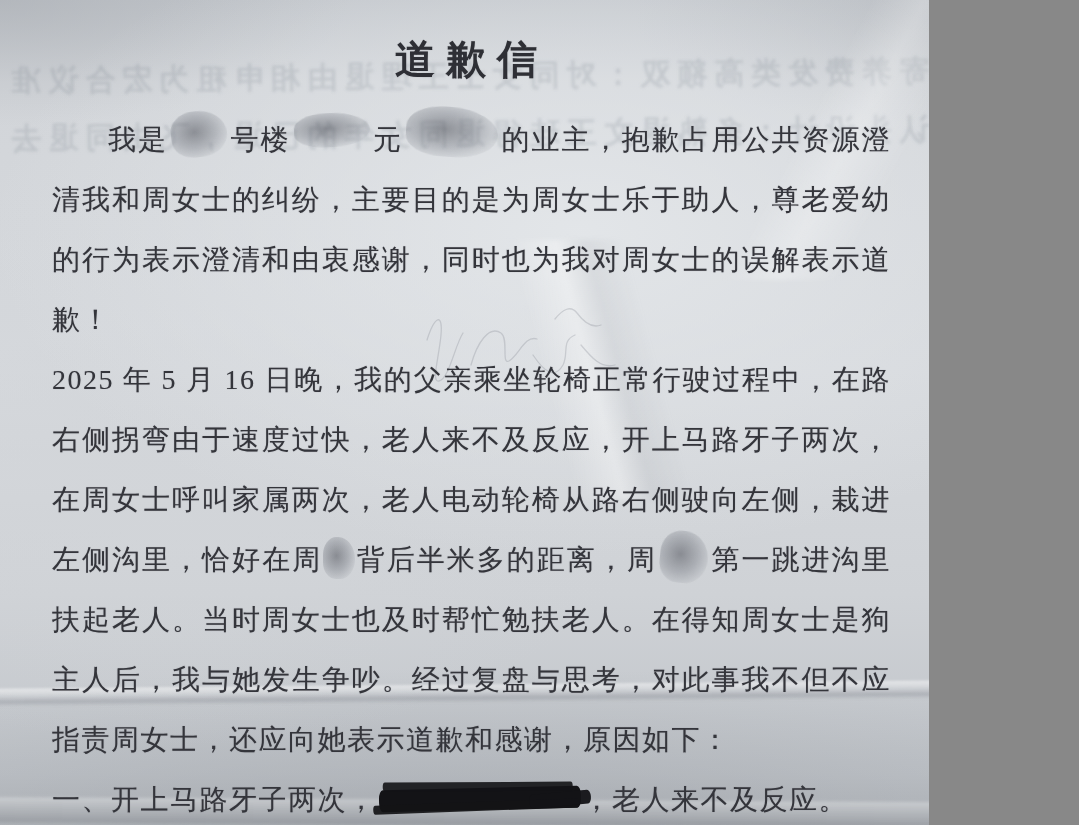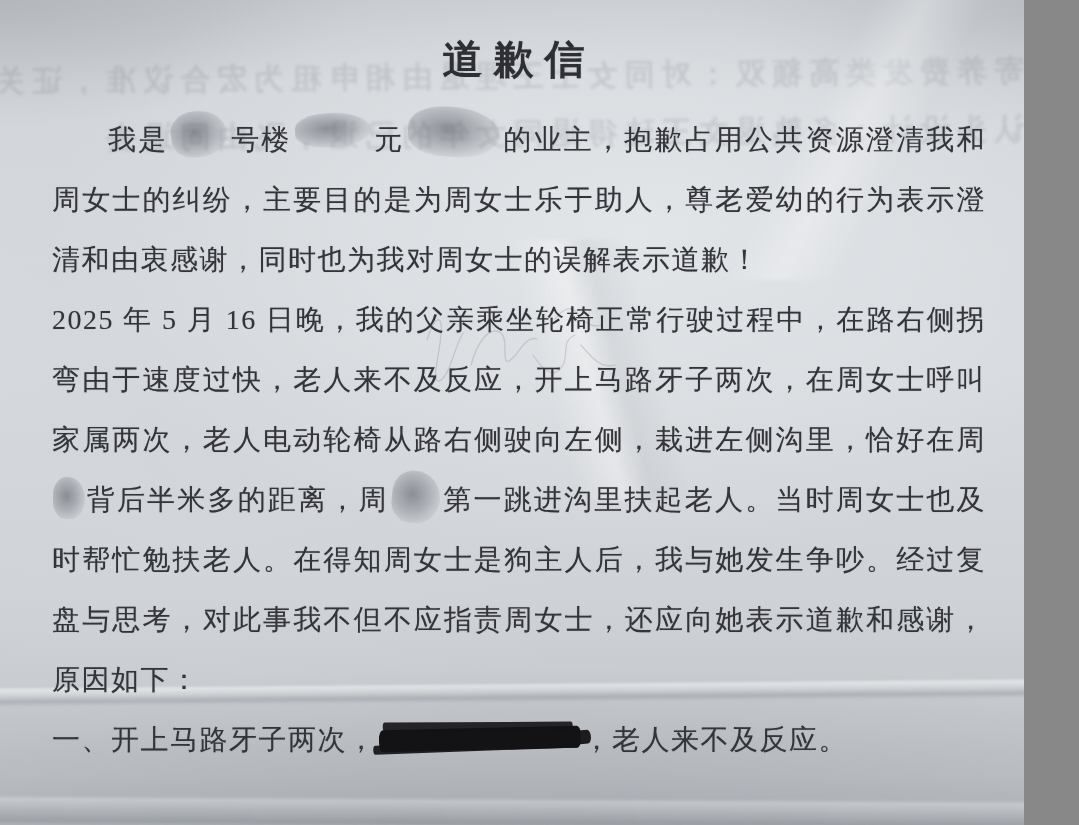--- a/index.html
+++ b/index.html
@@ -1,17 +1,17 @@
 <!DOCTYPE html>
 <html><head>
 <meta charset="utf-8">
 <style>
   html,body{margin:0;padding:0;background:#888;}
   .photo{
-    position:relative;width:1024px;height:825px;overflow:hidden;
+    position:relative;width:929px;height:825px;overflow:hidden;
     font-family:"Liberation Serif","DejaVu Serif",serif;
     background-color:#ccd0d5;
     background-image:
       radial-gradient(ellipse 900px 500px at 62% 28%, rgba(228,231,234,0.9) 0%, rgba(228,231,234,0) 65%),
       radial-gradient(ellipse 700px 420px at 20% 55%, rgba(210,213,217,0.7) 0%, rgba(210,213,217,0) 70%),
       radial-gradient(ellipse 1400px 260px at 50% 103%, rgba(150,154,160,0.55) 0%, rgba(150,154,160,0) 70%),
       radial-gradient(ellipse 500px 180px at 0% 0%, rgba(160,164,170,0.45) 0%, rgba(160,164,170,0) 70%),
       radial-gradient(ellipse 420px 160px at 100% 2%, rgba(168,172,178,0.40) 0%, rgba(168,172,178,0) 70%),
       linear-gradient(180deg,#c3c7cc 0%,#d2d5d9 10%,#d6d9dd 45%,#cfd2d6 72%,#c0c4c9 94%,#b4b8bd 100%);
   }

